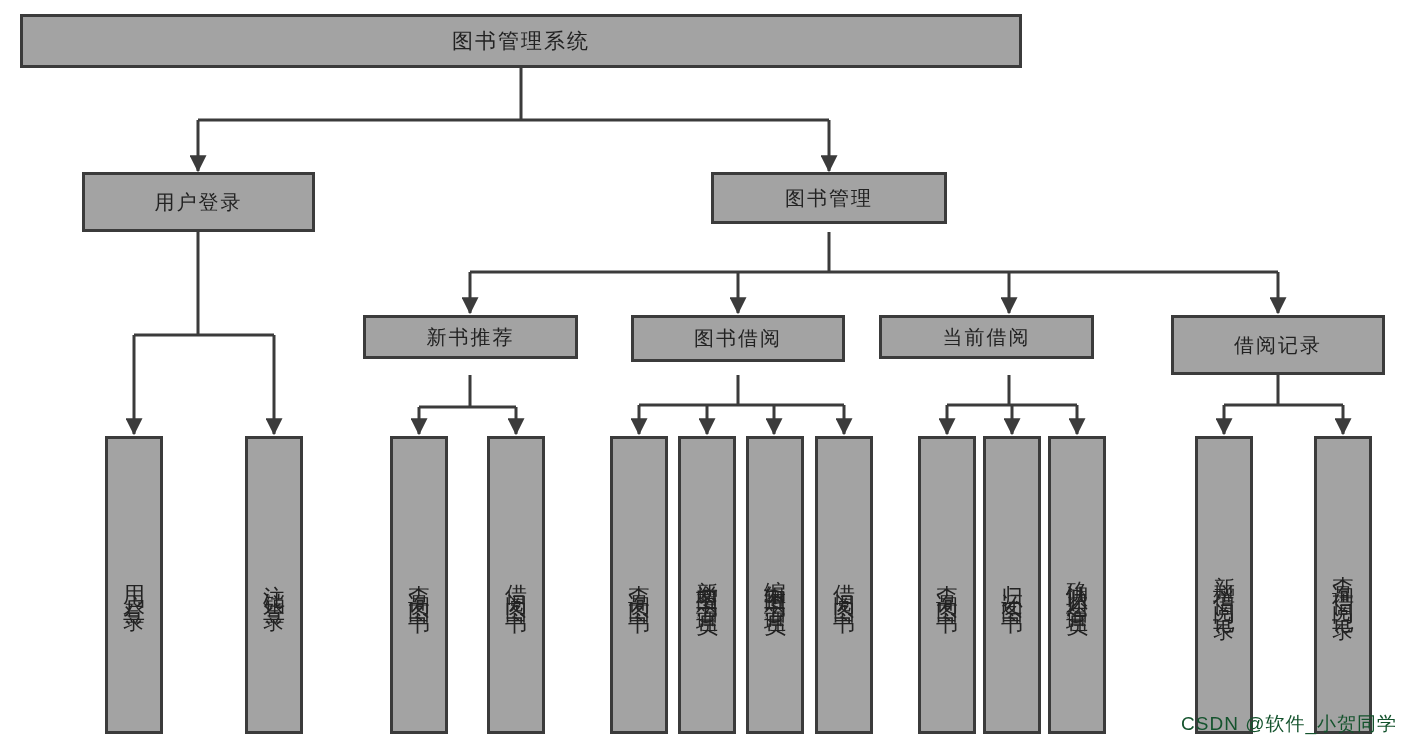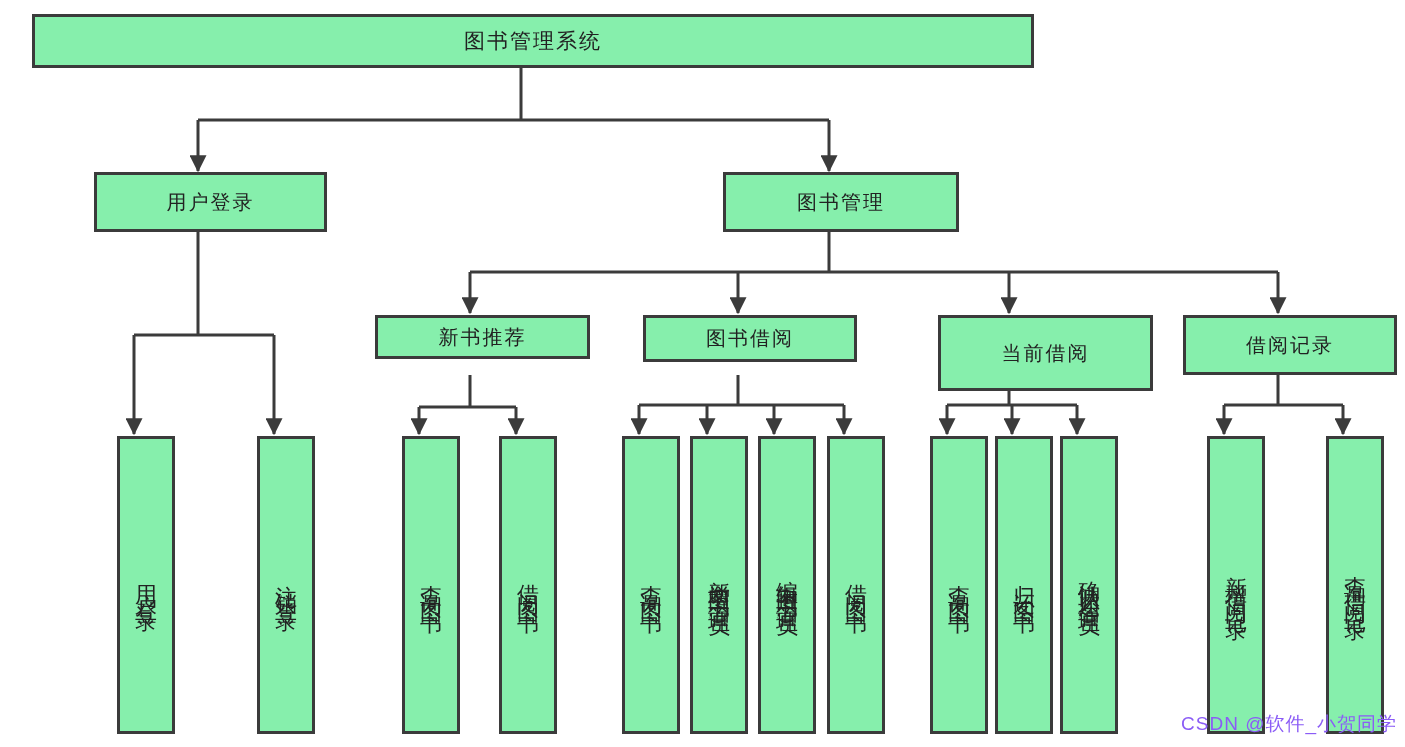--- a/index.html
+++ b/index.html
@@ -16,28 +16,27 @@
     overflow: hidden;
   }
   .wires {
     position: absolute;
     inset: 0;
     width: 1405px;
     height: 747px;
   }
   .node {
     position: absolute;
-    background: #86efac;
+    background: #a3a3a3;
     border: 3px solid #3b3b3b;
     box-sizing: border-box;
     display: flex;
     align-items: center;
     justify-content: center;
     color: #222222;
-    margin-left: 12px;
   }
   .hnode {
     font-size: 20px;
     letter-spacing: 2px;
     font-weight: 400;
     white-space: nowrap;
   }
   .root {
     left: 20px; top: 14px; width: 1002px; height: 54px;
     font-size: 21px;
@@ -56,21 +55,21 @@
     white-space: nowrap;
   }
   .vtext.tight {
     letter-spacing: 5px;
   }
   .watermark {
     position: absolute;
     top: 711px;
     right: 8px;
     font-size: 19px;
-    color: #8b5cf6;
+    color: #14532d;
     letter-spacing: 1px;
     white-space: nowrap;
   }
 </style>
 </head>
 <body>
 
 <div class="canvas">
 
   <svg class="wires" viewBox="0 0 1405 747" xmlns="http://www.w3.org/2000/svg">
@@ -116,31 +115,31 @@
     </g>
   </svg>
 
   <div class="node hnode root">
     <span>图书管理系统</span>
   </div>
 
   <div class="node hnode" style="left:82px; top:172px; width:233px; height:60px;">
     <span>用户登录</span>
   </div>
-  <div class="node hnode" style="left:711px; top:172px; width:236px; height:60px;">
+  <div class="node hnode" style="left:711px; top:172px; width:236px; height:52px;">
     <span>图书管理</span>
   </div>
 
   <div class="node hnode" style="left:363px; top:315px; width:215px; height:44px;">
     <span>新书推荐</span>
   </div>
   <div class="node hnode" style="left:631px; top:315px; width:214px; height:47px;">
     <span>图书借阅</span>
   </div>
-  <div class="node hnode" style="left:926px; top:315px; width:215px; height:76px;">
+  <div class="node hnode" style="left:879px; top:315px; width:215px; height:44px;">
     <span>当前借阅</span>
   </div>
   <div class="node hnode" style="left:1171px; top:315px; width:214px; height:60px;">
     <span>借阅记录</span>
   </div>
 
   <div class="node vnode" style="left:105px;">
     <span class="vtext">用户登录</span>
   </div>
   <div class="node vnode" style="left:245px;">

